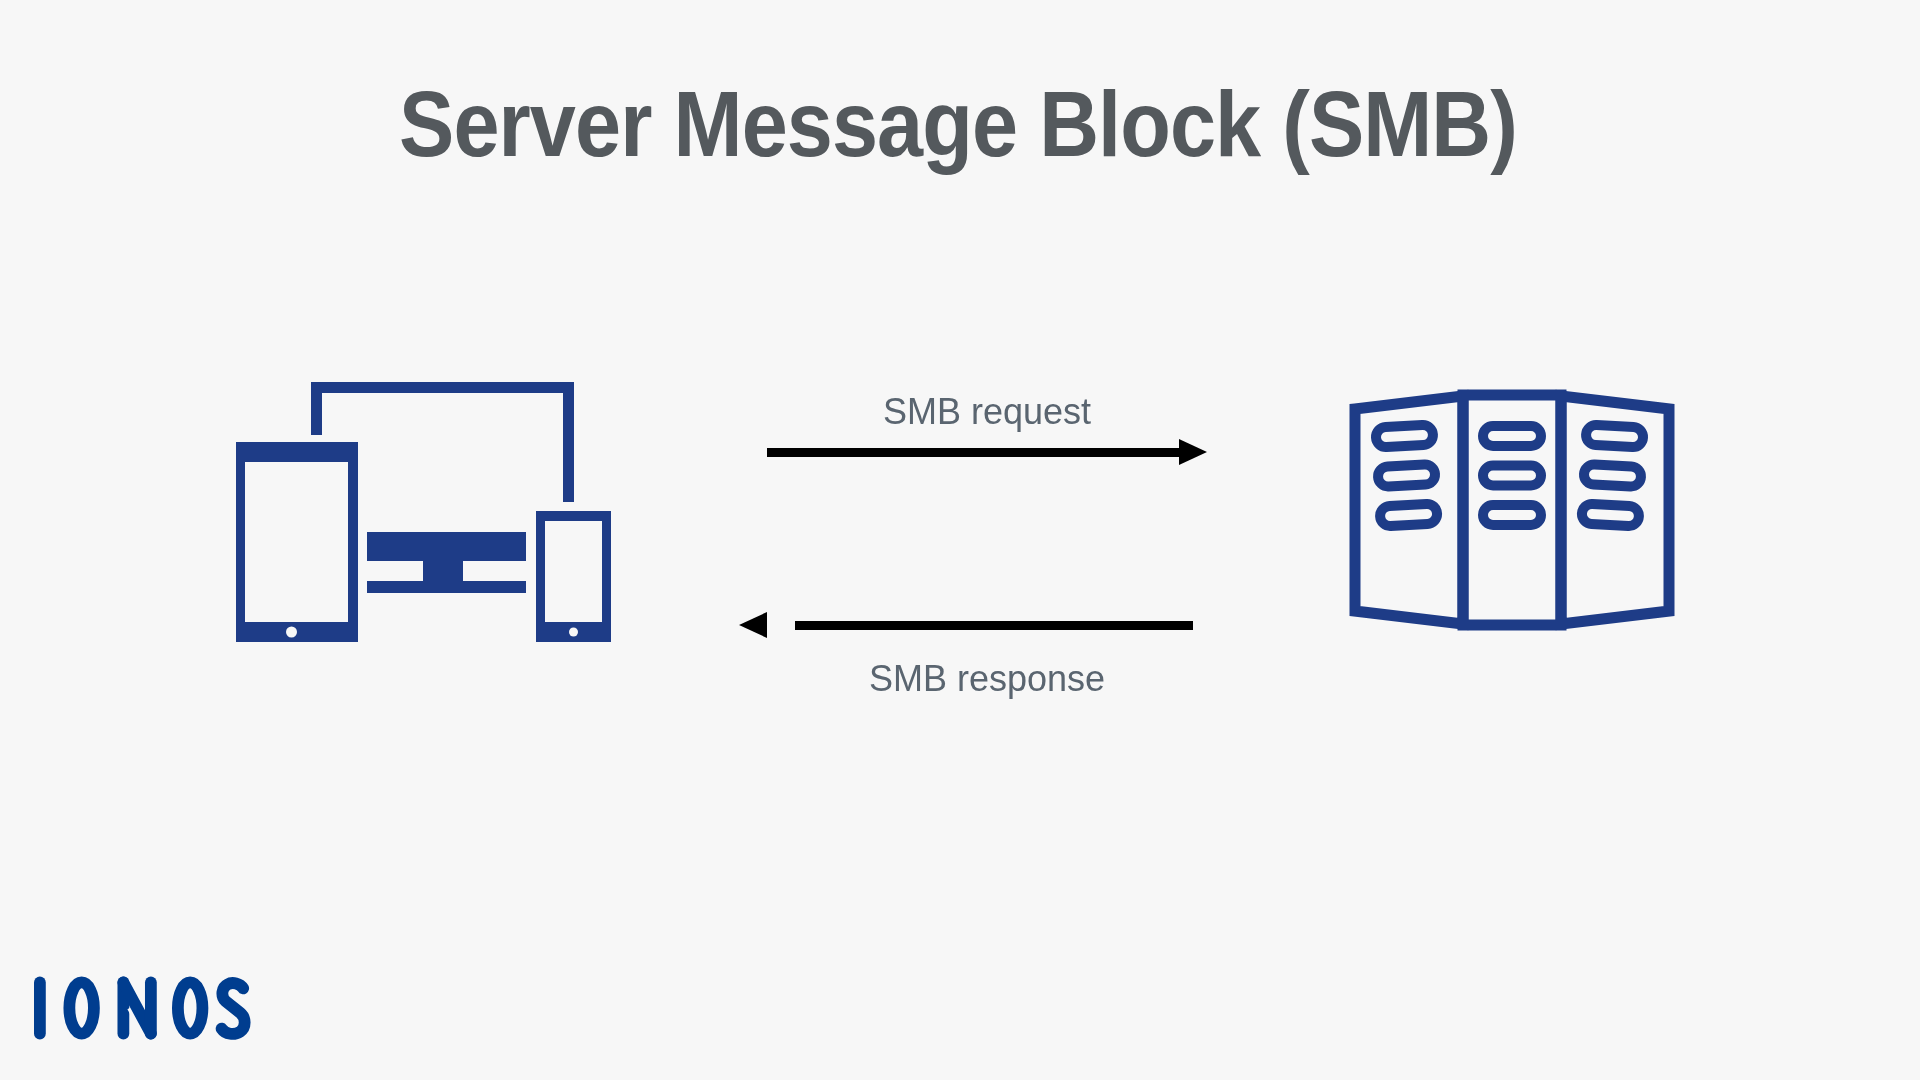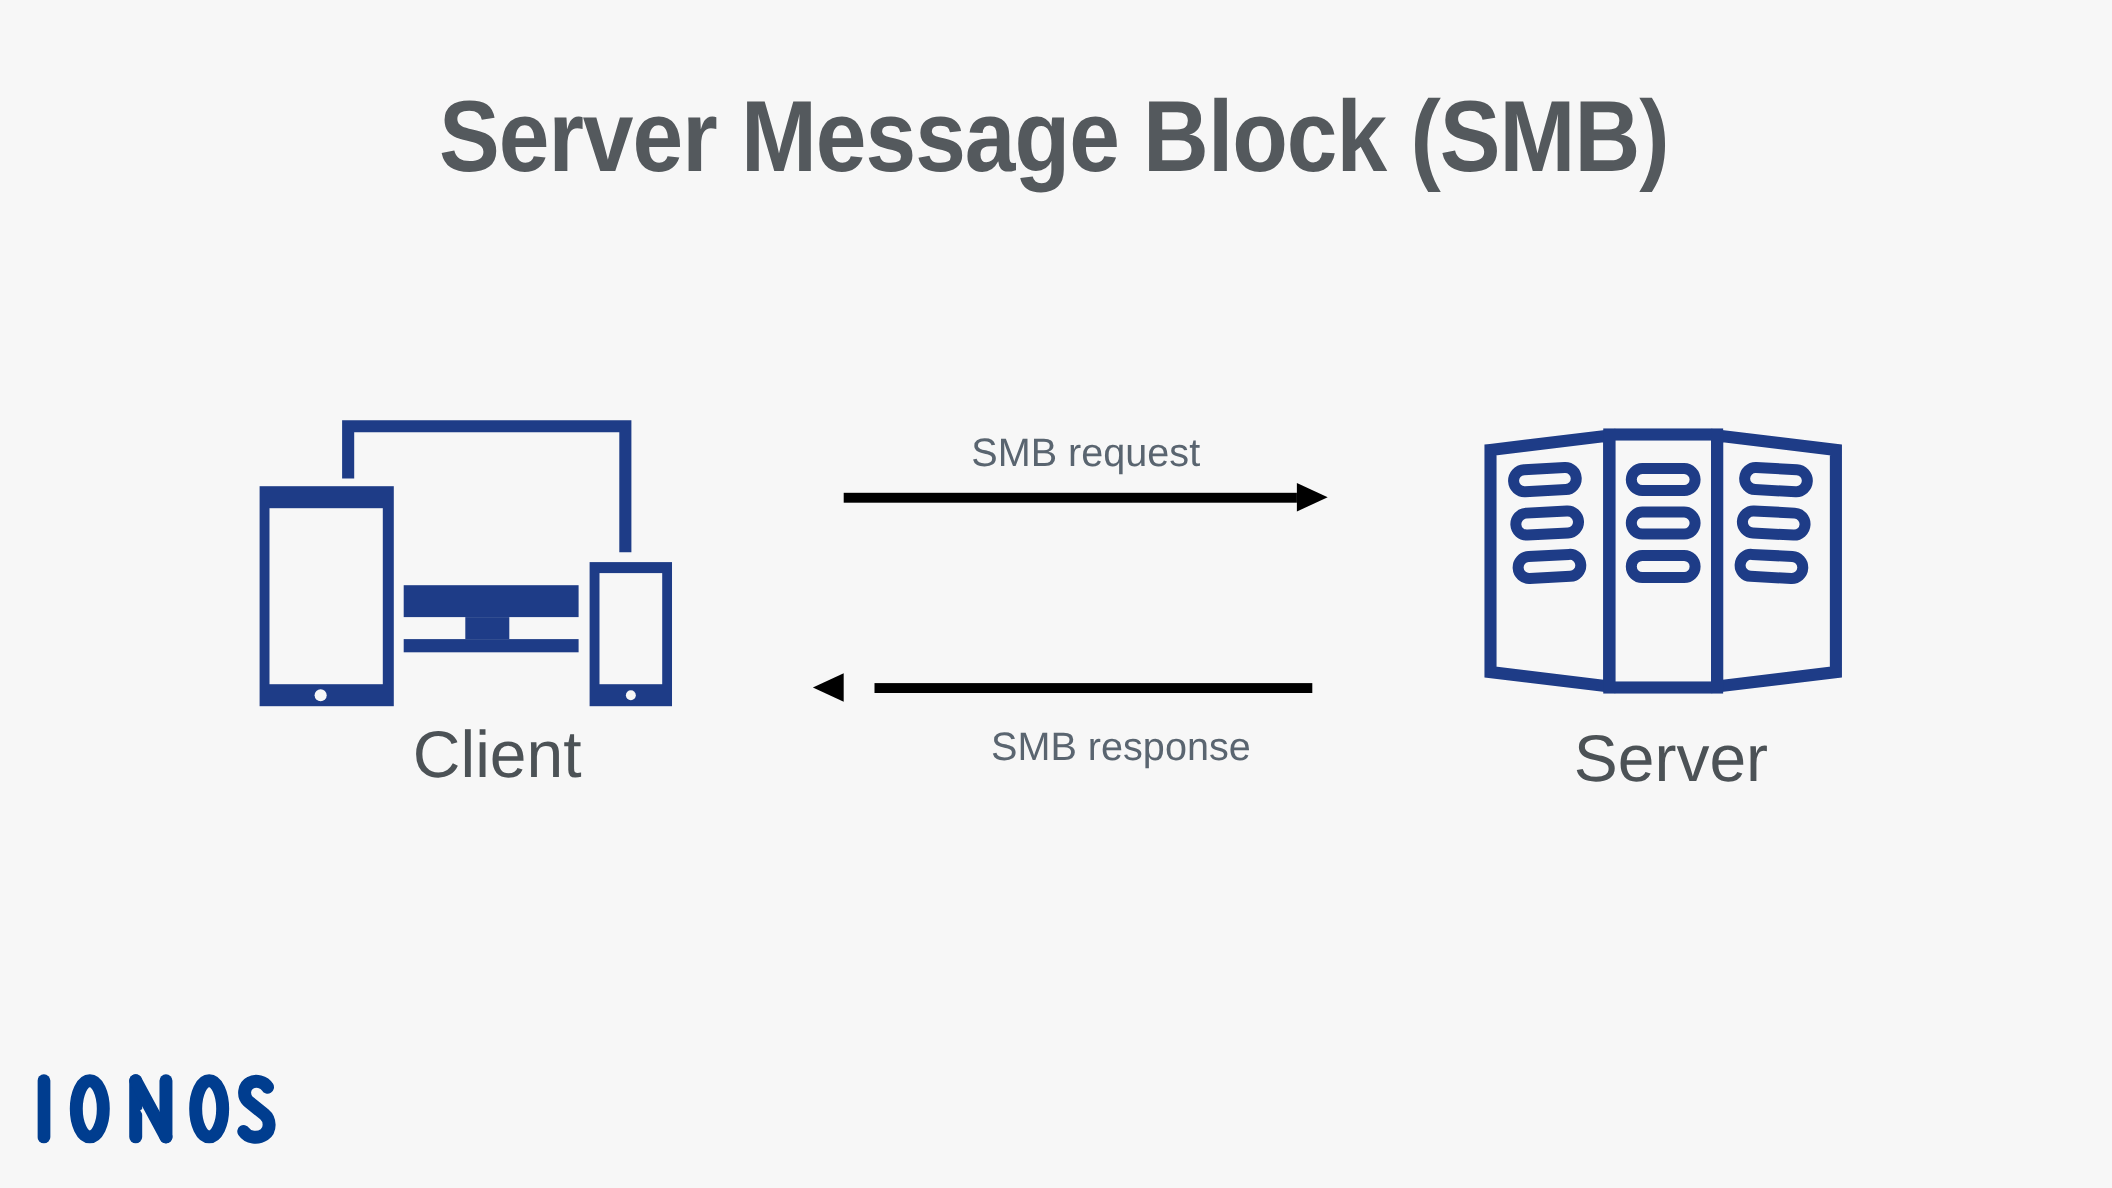--- a/index.html
+++ b/index.html
@@ -48,21 +48,21 @@
   .arrow-label{
     position:absolute;
     transform:translateX(-50%);
     font-size:36px;
     color:var(--arrow-label-gray);
     white-space:nowrap;
     line-height:1;
     text-align:center;
   }
   .request-label{left:987px;top:394px;}
-  .response-label{left:987px;top:661px;margin-left:32px;}
+  .response-label{left:987px;top:661px;}
   .arrow-shaft{
     position:absolute;
     height:9px;
     background:var(--arrow-black);
   }
   .request-shaft{left:767px;top:448px;width:412px;}
   .response-shaft{left:795px;top:621px;width:398px;}
   .arrow-head{
     position:absolute;
     width:0;height:0;
@@ -120,22 +120,20 @@
         <rect x="138" y="120" width="58" height="20" rx="10"></rect>
       </g>
       <g transform="rotate(3 267.5 90)">
         <rect x="239" y="41" width="57" height="20" rx="10"></rect>
         <rect x="239" y="80.5" width="57" height="20" rx="10"></rect>
         <rect x="239" y="120" width="57" height="20" rx="10"></rect>
       </g>
     </g>
   </svg>
 
-  <div class="node-label client-label">Client</div>
-  <div class="node-label server-label">Server</div>
 
   <div class="arrow-label request-label">SMB request</div>
   <div class="arrow-shaft request-shaft"></div>
   <div class="arrow-head head-right"></div>
 
   <div class="arrow-shaft response-shaft"></div>
   <div class="arrow-head head-left"></div>
   <div class="arrow-label response-label">SMB response</div>
 
   <svg class="logo-svg" width="220" height="64" viewBox="0 0 224 64" role="img" aria-label="IONOS">

